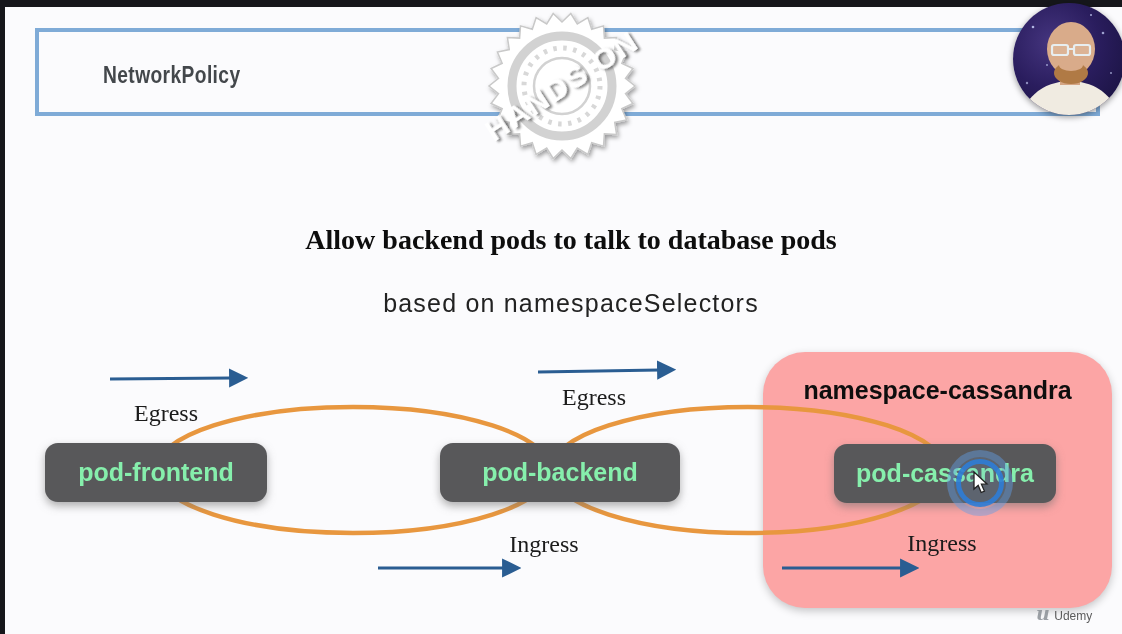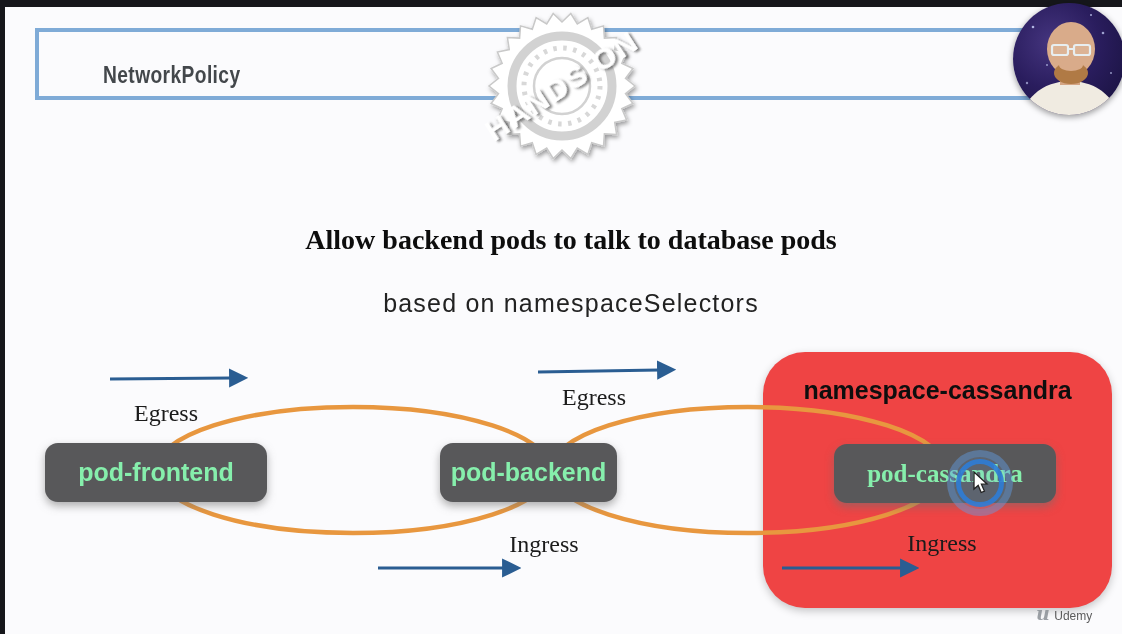--- a/index.html
+++ b/index.html
@@ -2,56 +2,56 @@
 <html><head>
 <meta charset="utf-8">
 <style>
   * { margin:0; padding:0; box-sizing:border-box; }
   html,body { width:1122px; height:634px; overflow:hidden; background:#fbfbfd;
               font-family:"Liberation Sans", sans-serif; position:relative; }
 
   .top-bar    { position:absolute; left:0; top:0; width:1122px; height:7px; background:#16171b; z-index:1; }
   .left-strip { position:absolute; left:0; top:0; width:5px; height:634px; background:#16171b; z-index:1; }
 
-  .header-box { position:absolute; left:35px; top:28px; width:1065px; height:72px;
+  .header-box { position:absolute; left:35px; top:28px; width:1065px; height:88px;
                 border:4px solid #7fabd7; background:transparent; z-index:0; }
   .header-title { position:absolute; left:64px; top:0; height:86px; line-height:86px;
                   font-weight:bold; font-size:24px; color:#43474b; letter-spacing:0.5px;
                   transform:scaleX(0.8); transform-origin:left center; white-space:nowrap; }
 
   .stamp { position:absolute; left:486px; top:10px; width:152px; height:152px; z-index:6; }
   .stamp svg { overflow:visible; }
 
   .webcam { position:absolute; left:1013px; top:3px; width:112px; height:112px;
             border-radius:50%; overflow:hidden; z-index:7;
             background:radial-gradient(circle at 35% 35%, #45357f 0%, #2a1d5e 45%, #151038 100%);
             box-shadow:0 2px 6px rgba(0,0,0,0.4); }
 
   .slide-title { position:absolute; left:10px; top:224px; width:1122px; text-align:center;
                  font-family:"Liberation Serif", serif; font-weight:bold; font-size:28px;
                  color:#0d0d0d; z-index:2; }
   .slide-subtitle { position:absolute; left:10px; top:289px; width:1122px; text-align:center;
                     font-size:25px; letter-spacing:1.2px; color:#222; z-index:2; }
 
   .ns-box { position:absolute; left:763px; top:352px; width:349px; height:256px;
-            background:#ef4444; border-radius:42px; z-index:1;
+            background:#fca5a5; border-radius:42px; z-index:1;
             box-shadow:0 3px 8px rgba(0,0,0,0.22); }
   .ns-label { position:absolute; left:0; top:24px; width:100%; text-align:center;
               font-weight:bold; font-size:25px; color:#0e0e0e; }
 
   .diagram-svg { position:absolute; left:0; top:0; width:1122px; height:634px;
                  z-index:2; pointer-events:none; }
 
   .pod { position:absolute; height:59px; background:#58585a; border-radius:13px;
          color:#86efac; font-weight:bold; font-size:25px; z-index:3;
          display:flex; align-items:center; justify-content:center;
          box-shadow:0 4px 9px rgba(110,110,110,0.55); }
   .pod-frontend  { left:45px;  top:443px; width:222px; }
-  .pod-backend   { left:440px; top:443px; width:177px; }
-  .pod-cassandra { left:834px; top:444px; width:222px;font-family:Liberation Serif, serif; }
+  .pod-backend   { left:440px; top:443px; width:240px; }
+  .pod-cassandra { left:834px; top:444px; width:222px; }
 
   .flow-label { position:absolute; font-family:"Liberation Serif", serif; font-size:24px;
                 color:#1b1b1b; z-index:3; text-align:center; width:130px; }
   .lbl-egress-left   { left:101px; top:400px; }
   .lbl-egress-mid    { left:529px; top:384px; }
   .lbl-ingress-mid   { left:479px; top:531px; }
   .lbl-ingress-right { left:877px; top:530px; }
 
   .click-ring-outer { position:absolute; left:947px; top:450px; width:66px; height:66px;
                       border-radius:50%; border:7px solid rgba(90,155,230,0.35);

